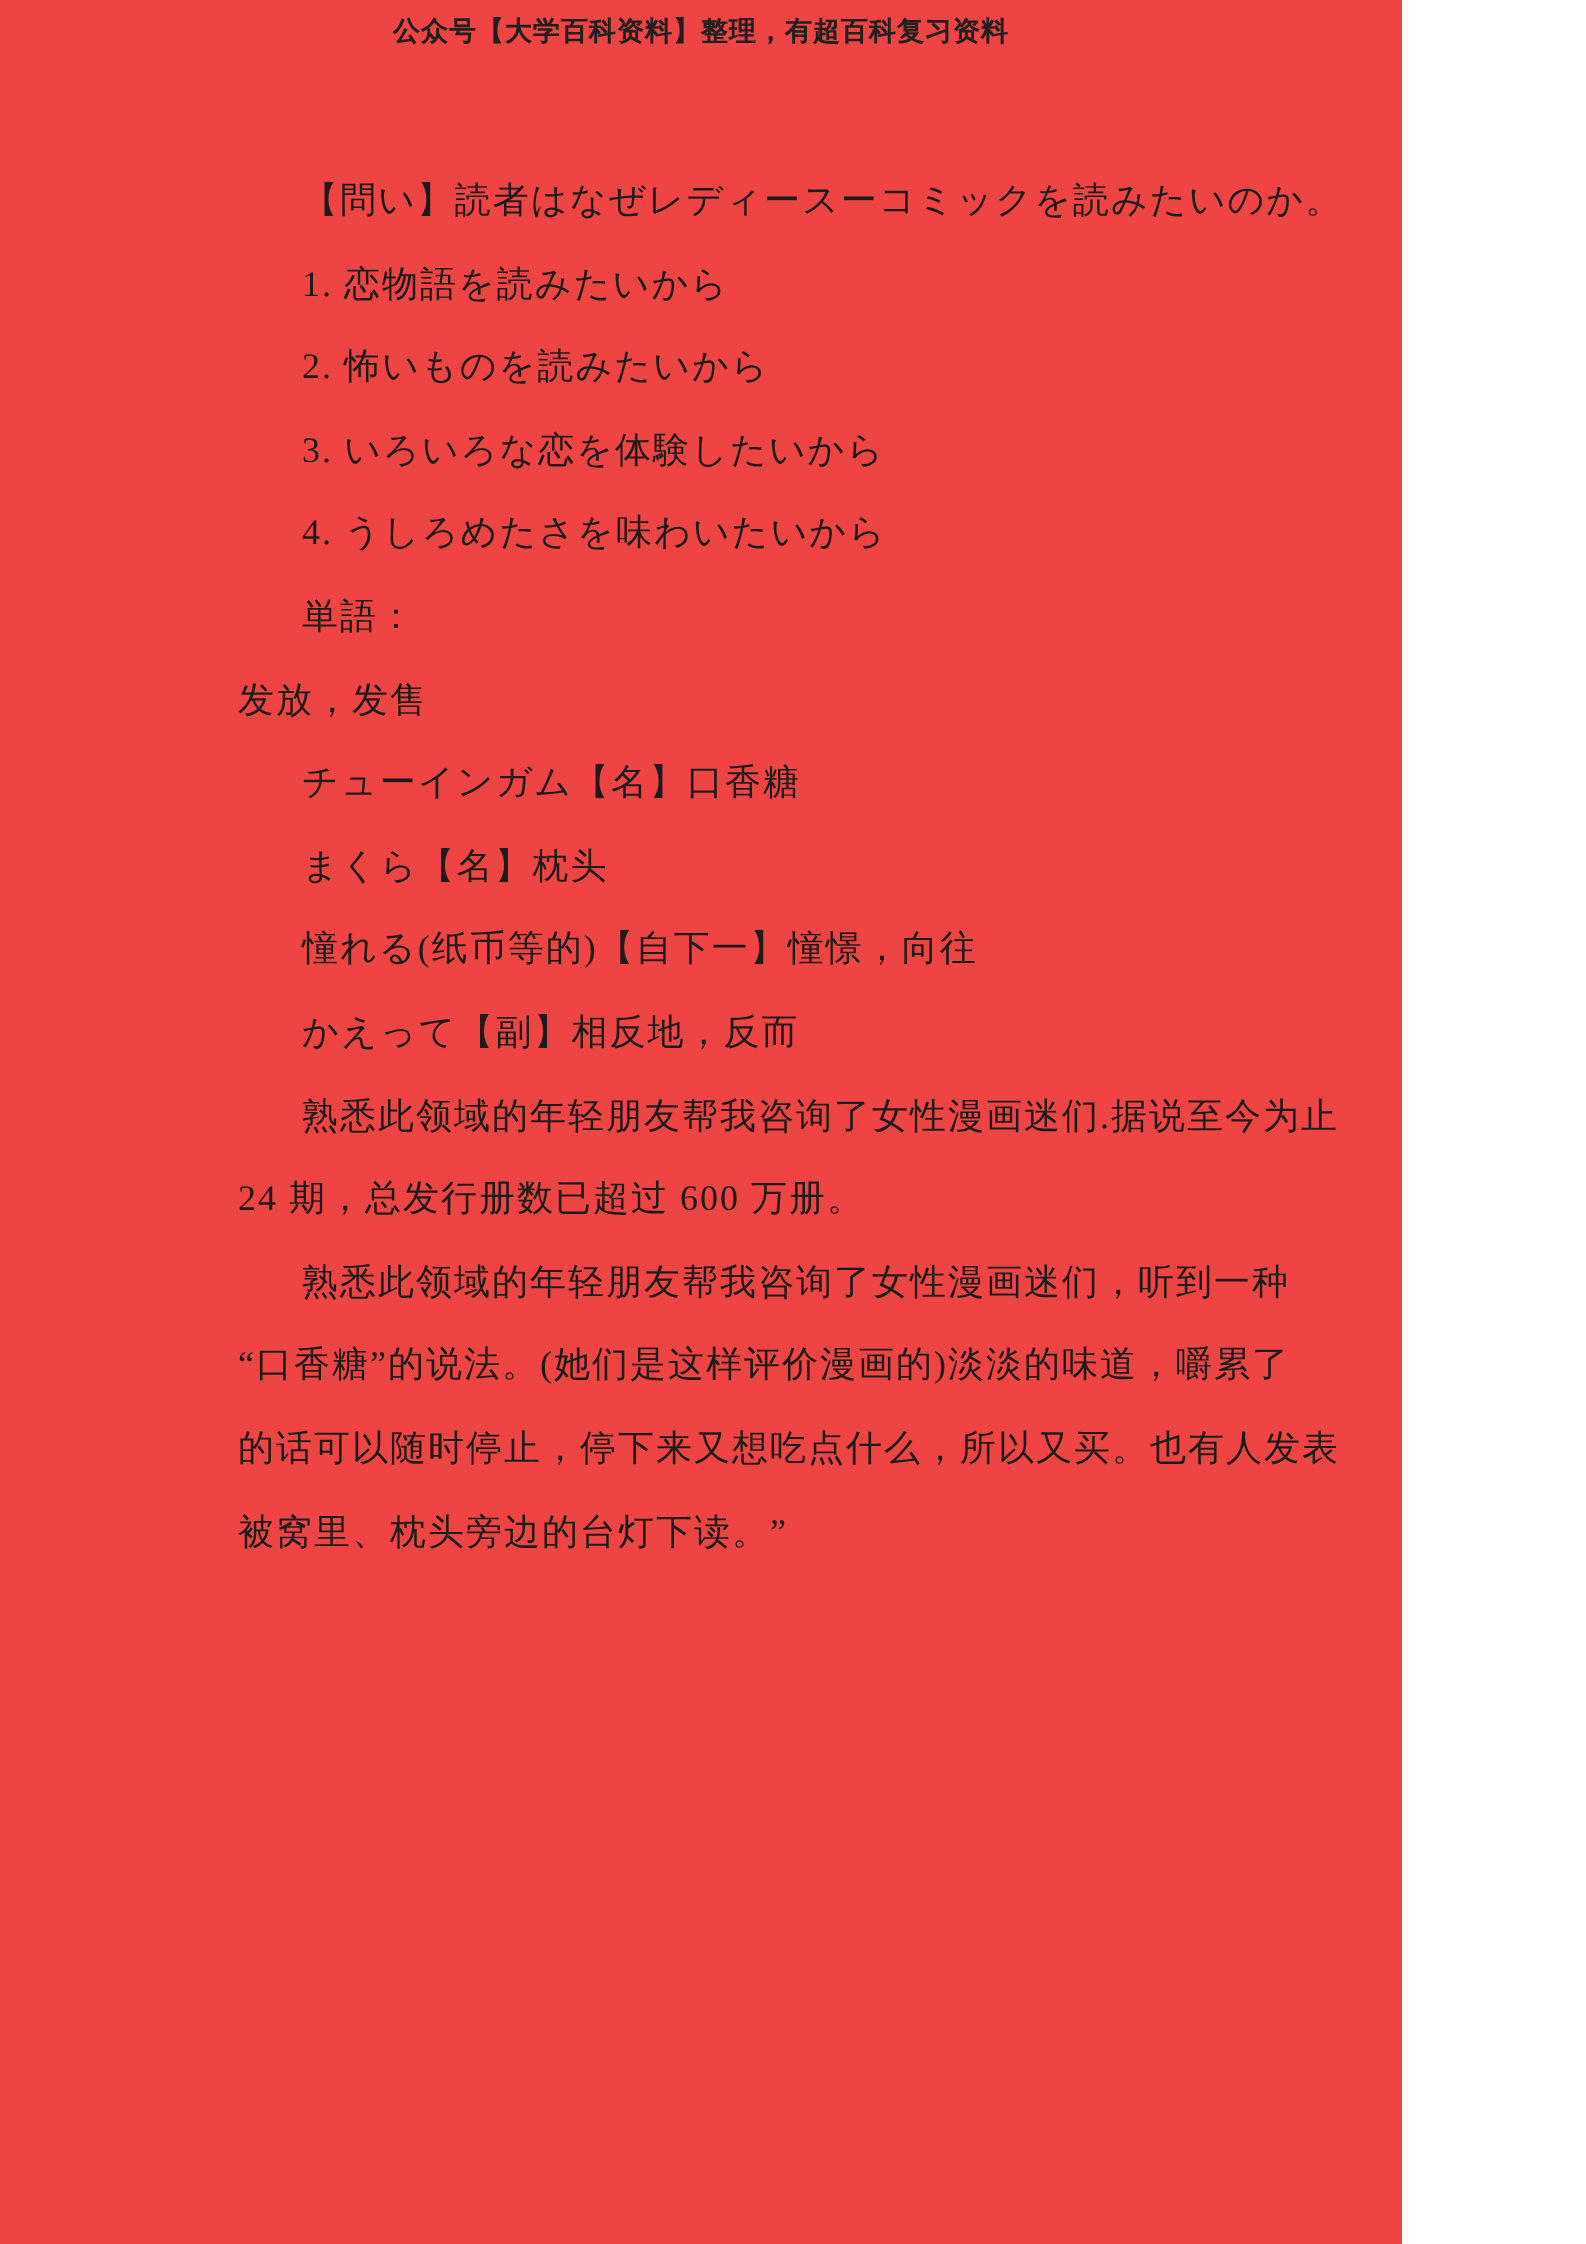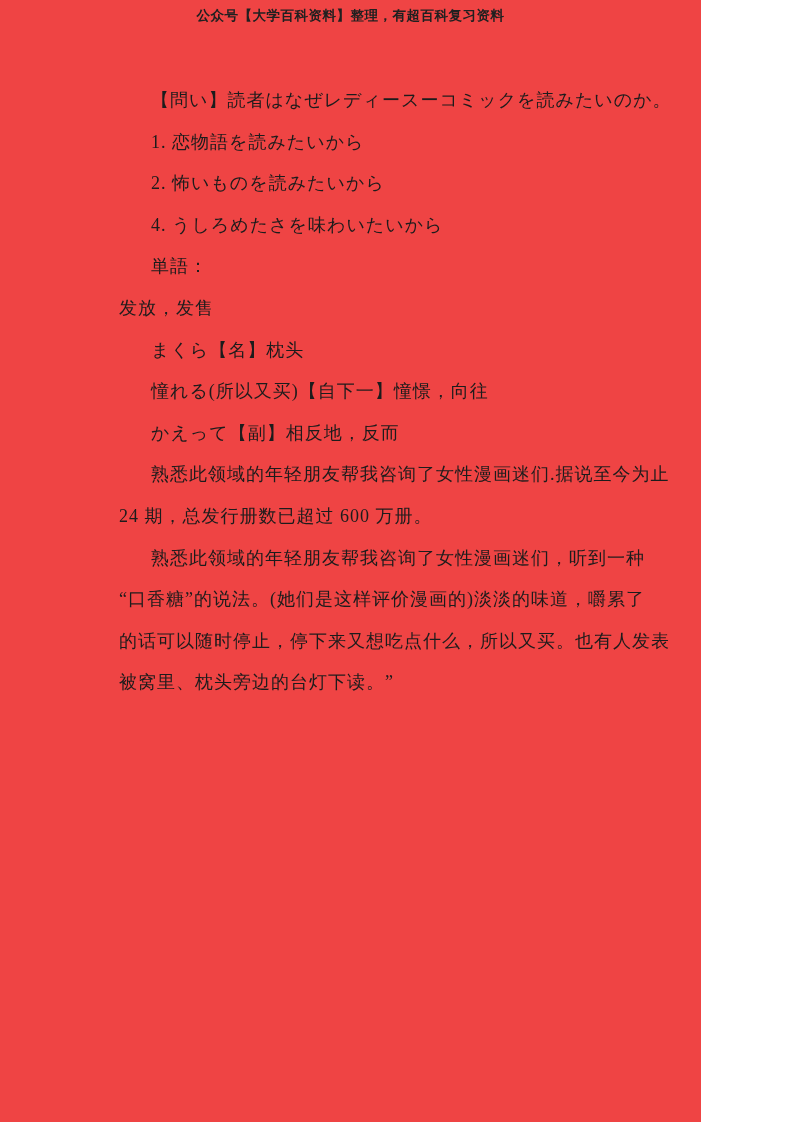--- a/index.html
+++ b/index.html
@@ -50,25 +50,27 @@
 <body>
 
 <div class="page">
 
   <div class="page-header">公众号【大学百科资料】整理，有超百科复习资料</div>
 
   <div class="doc-body">
     <div class="line ind">【問い】読者はなぜレディースーコミックを読みたいのか。</div>
     <div class="line ind">1. 恋物語を読みたいから</div>
     <div class="line ind">2. 怖いものを読みたいから</div>
+    <div class="line ind">3. いろいろな恋を体験したいから</div>
     <div class="line ind">4. うしろめたさを味わいたいから</div>
     <div class="line ind">単語：</div>
     <div class="line">发放，发售</div>
+    <div class="line ind">チューインガム【名】口香糖</div>
     <div class="line ind">まくら【名】枕头</div>
-    <div class="line ind">憧れる(所以又买)【自下一】憧憬，向往</div>
+    <div class="line ind">憧れる(纸币等的)【自下一】憧憬，向往</div>
     <div class="line ind">かえって【副】相反地，反而</div>
     <div class="line ind">熟悉此领域的年轻朋友帮我咨询了女性漫画迷们.据说至今为止</div>
     <div class="line">24 期，总发行册数已超过 600 万册。</div>
     <div class="line ind">熟悉此领域的年轻朋友帮我咨询了女性漫画迷们，听到一种</div>
     <div class="line">“口香糖”的说法。(她们是这样评价漫画的)淡淡的味道，嚼累了</div>
     <div class="line">的话可以随时停止，停下来又想吃点什么，所以又买。也有人发表</div>
     <div class="line">被窝里、枕头旁边的台灯下读。”</div>
   </div>
 
 </div>

